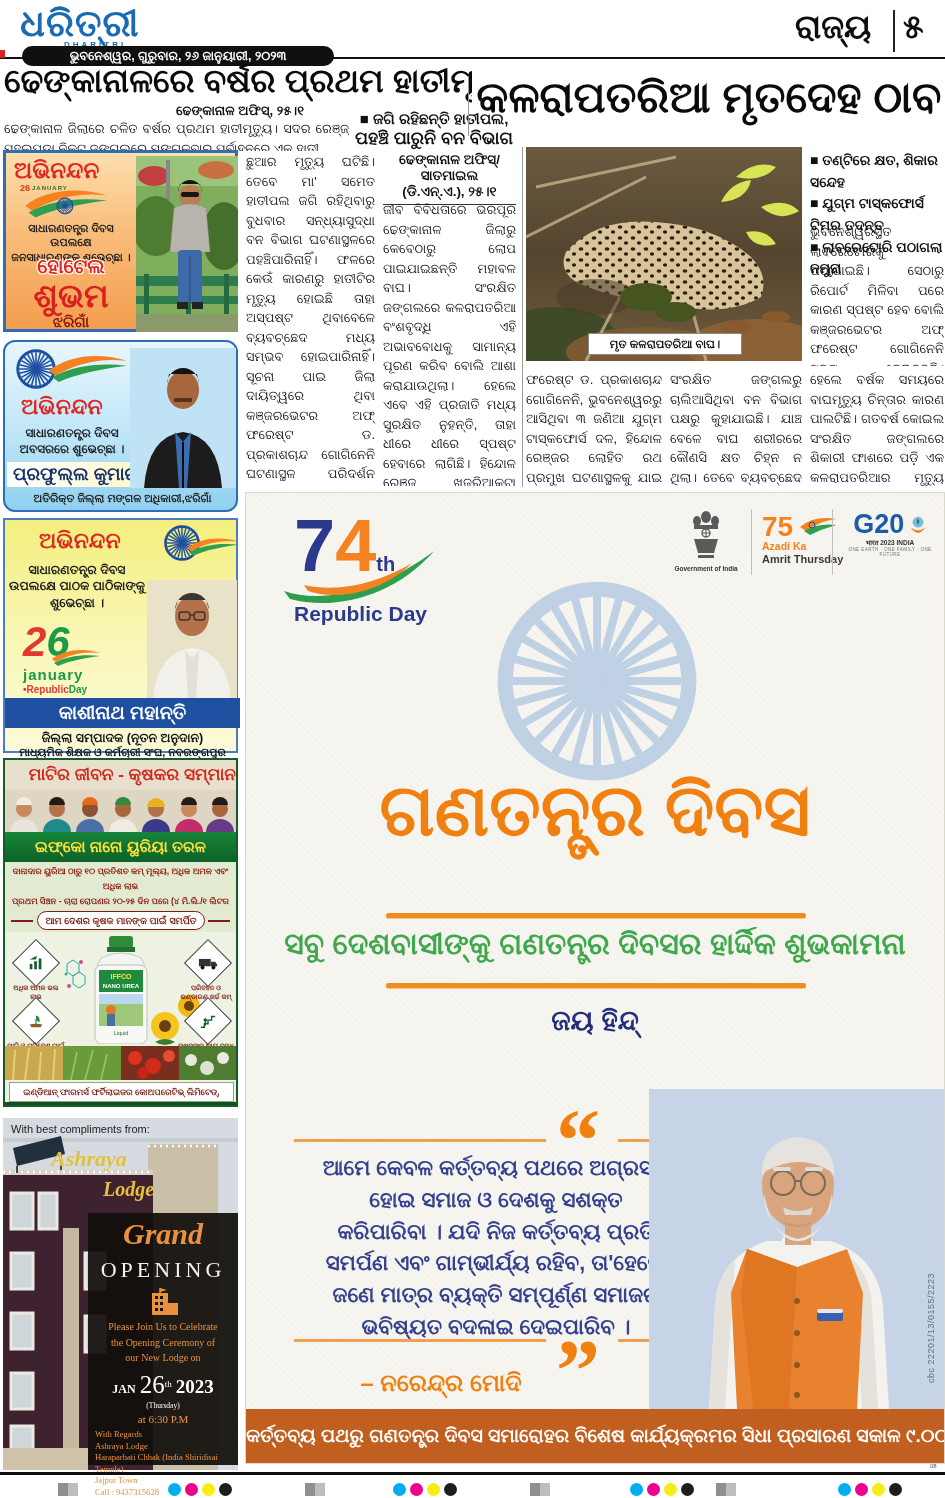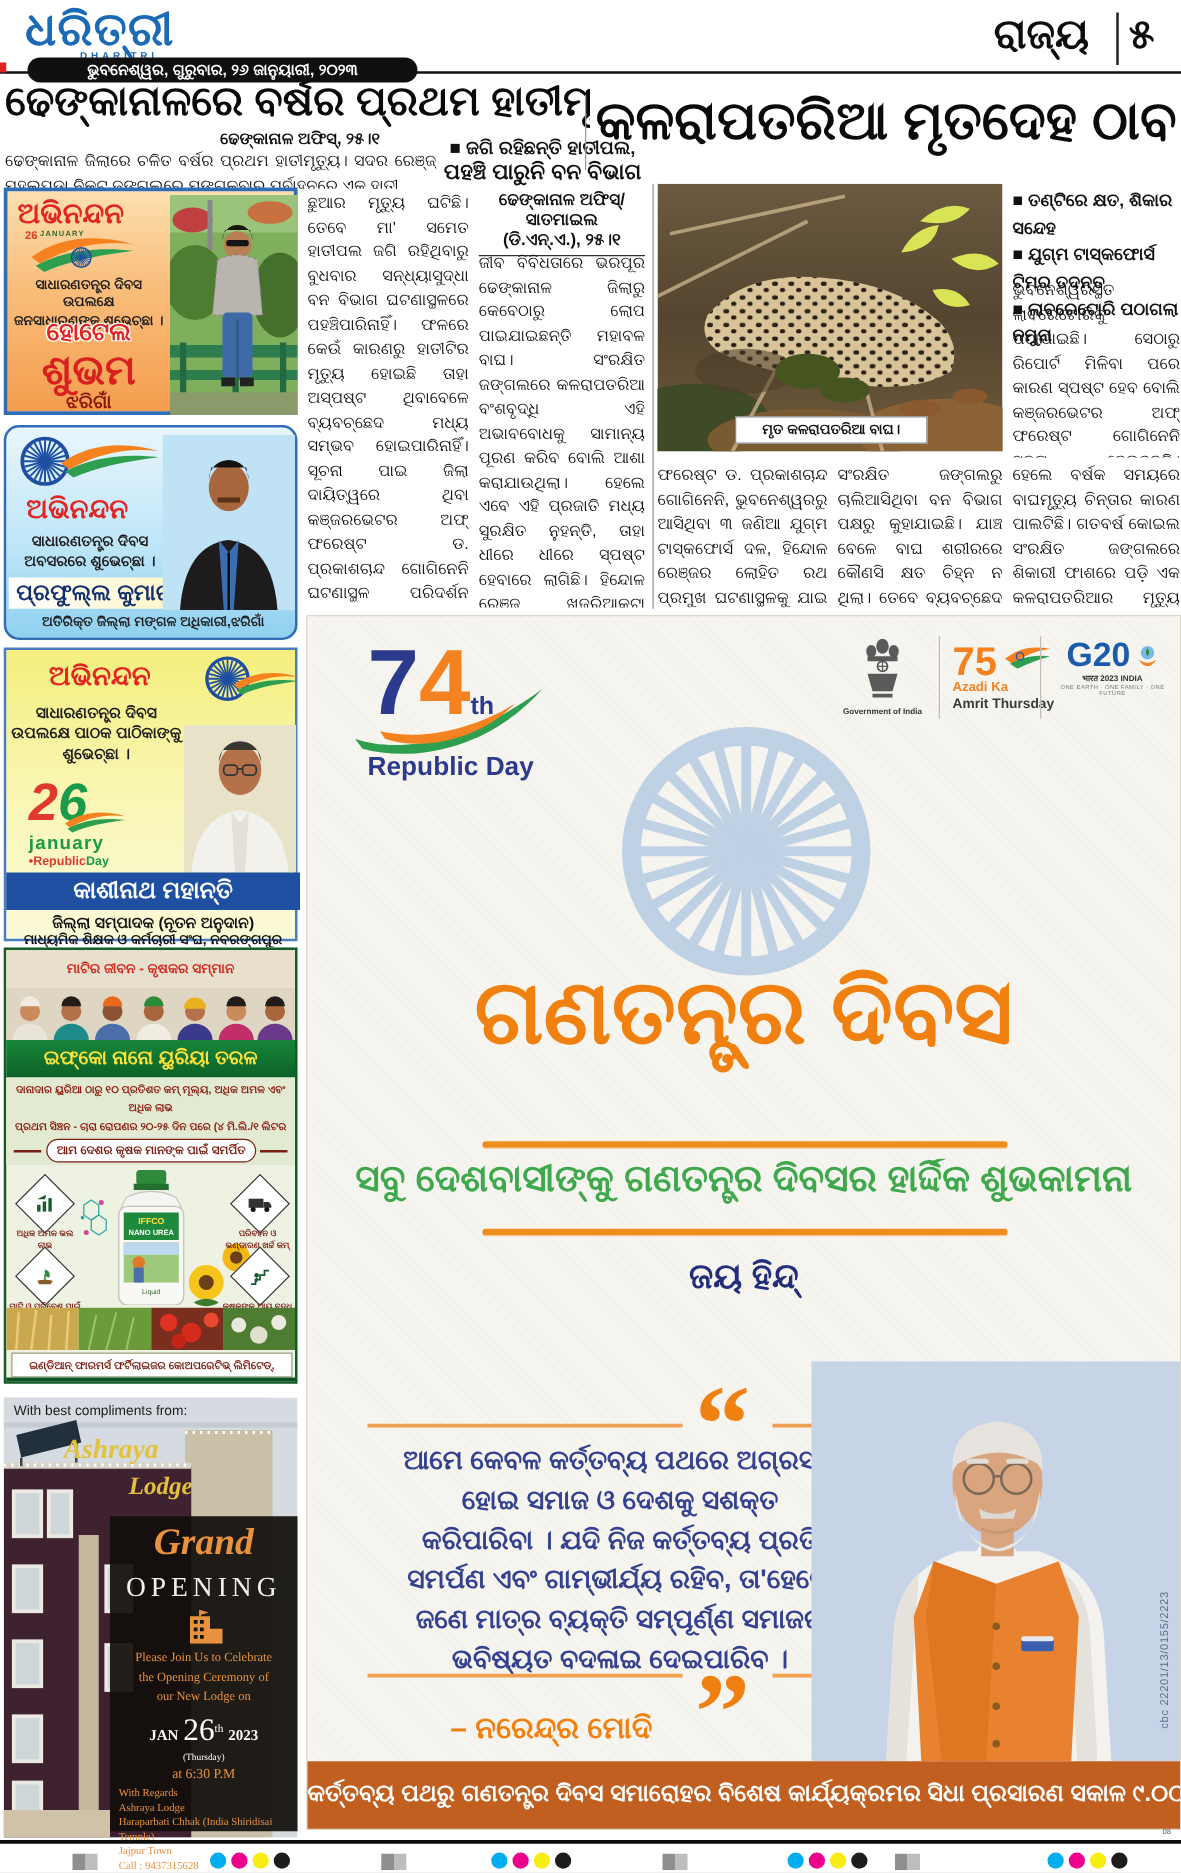--- a/index.html
+++ b/index.html
@@ -50,21 +50,21 @@
   .blue-strip{background:#1e4fa1;color:#fff;font-weight:800;font-size:19px;line-height:30px;}
   .ad3-l1{font-size:12.5px;font-weight:700;}
   .l26-2{color:#e03a2f;font-weight:800;font-size:42px;font-style:italic;}
   .l26-6{color:#1b9a49;font-weight:800;font-size:42px;font-style:italic;}
   .l26-jan{color:#1b9a49;font-weight:800;font-size:15px;letter-spacing:1px;}
   .l26-rep{font-size:10px;font-weight:800;}
   .c-red{color:#e03a2f;} .c-grn{color:#1b9a49;}
 
   
   .iffco{border:2px solid #155c28;background:#edf2e2;}
-  .if-head{background:#e8e0cd;color:#d0281e;font-weight:800;font-size:11px;line-height:30px;}
+  .if-head{background:#e8e0cd;color:#d0281e;font-weight:800;font-size:17px;line-height:30px;text-align:right;}
   .if-band{background:linear-gradient(180deg,#17863a,#0c6127);color:#ffe23a;font-weight:800;
            font-size:15.5px;line-height:30px;}
   .if-lines{background:#e3ead2;color:#8a1a10;font-size:8.5px;font-weight:700;line-height:1.75;}
   .if-pill{background:#fff;border:1.5px solid #7a1f14;border-radius:12px;color:#7a1f14;
            font-size:9.5px;font-weight:800;line-height:17px;}
   .if-cap{font-size:6.8px;color:#7a1f14;font-weight:700;line-height:1.3;text-align:center;}
   .diamond{width:32px;height:32px;background:#fff;border:1.5px solid #3a3a3a;transform:rotate(45deg);}
   .dico{transform:rotate(-45deg);width:32px;height:32px;display:flex;align-items:center;justify-content:center;}
   .if-foot{background:#fff;border:1px solid #9aa07a;color:#7a1f14;font-size:8.6px;font-weight:800;line-height:18px;}
   .if-bot{background:#0d5224;}
@@ -81,21 +81,21 @@
   .regards{color:#e8913f;font-size:8.6px;line-height:1.35;font-family:"Liberation Serif",serif;}
 
   
   .rep{background:#f7f5f0;border:1px solid #ddd8cc;
        background-image:repeating-linear-gradient(45deg,rgba(0,0,0,0.012) 0 2px,transparent 2px 5px);}
   .r74-7{font-size:74px;font-weight:800;color:#2b3a8c;}
   .r74-4{font-size:74px;font-weight:800;color:#f58220;}
   .r74-th{font-size:20px;font-weight:800;color:#2b3a8c;}
   .r74-lbl{font-size:21px;font-weight:800;color:#2b3a8c;}
   .gov-t{font-size:6.5px;color:#333;font-weight:700;}
-  .az-75{font-size:32px;font-weight:800;color:#f58220;line-height:1;}
+  .az-75{font-size:28px;font-weight:800;color:#f58220;line-height:1;}
   .az-1{font-size:10.5px;font-weight:800;color:#f58220;line-height:1.1;}
   .az-2{font-size:11px;font-weight:800;color:#3a3a3a;line-height:1.1;}
   .g20-t{font-size:27px;font-weight:800;color:#1b5bab;line-height:1;}
   .g20-s{font-size:6.5px;color:#333;font-weight:700;}
   .g20-g{font-size:4.6px;color:#777;letter-spacing:0.4px;}
   .sep-v{background:#c3beb4;width:1px;}
   .rtitle{font-size:72px;font-weight:800;color:#f08010;line-height:1.25;}
   .brush{background:#ef8e1e;height:5px;border-radius:3px;box-shadow:0 1px 0 rgba(239,142,30,.45);}
   .rgreet{font-size:30px;font-weight:800;color:#3fa84c;}
   .rjai{font-size:28px;font-weight:800;color:#232e7a;}
@@ -564,21 +564,21 @@
           <polygon points="12,1 19,3 12,5" fill="#e8913f"></polygon>
       </svg>
       <div class="abs linv ctr" style="left:0;top:106px;width:150px">
         <div>Please Join Us to Celebrate</div>
         <div>the Opening Ceremony of</div>
         <div>our New Lodge on</div>
       </div>
       <div class="abs jan-line ctr" style="left:0;top:158px;width:150px">
         <span style="font-size:12px;font-weight:700">JAN</span>
         <span style="font-size:25px">26</span><sup style="font-size:9px">th</sup>
-        <span style="font-size:12px;font-weight:700">2023</span>
+        <span style="font-size:19px;font-weight:700">2023</span>
       </div>
       <div class="abs jan-line ctr" style="left:0;top:188px;width:150px;font-size:7.5px">(Thursday)</div>
       <div class="abs linv ctr" style="left:0;top:198px;width:150px;font-size:11px">at 6:30 P.M</div>
       <div class="abs regards" style="left:7px;top:216px;width:142px">
         <div>With Regards</div>
         <div>Ashraya Lodge</div>
         <div>Haraparbati Chhak (India Shiridisai Temple)</div>
         <div>Jajpur Town</div>
         <div>Call : 9437315628</div>
       </div>

